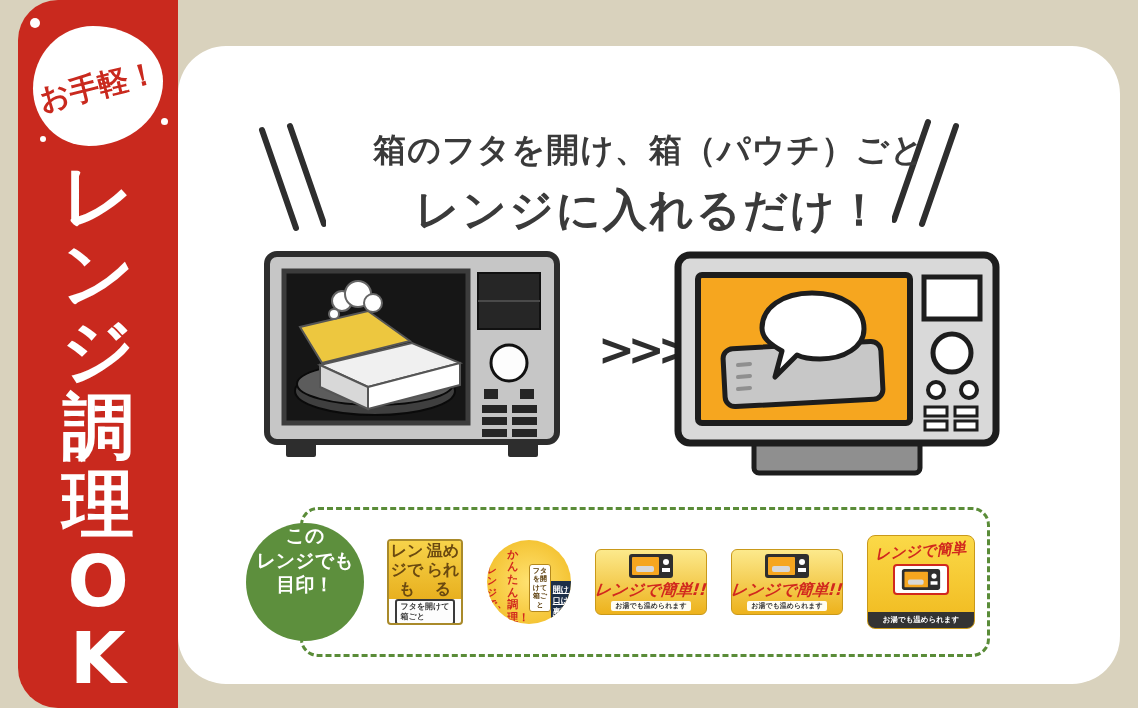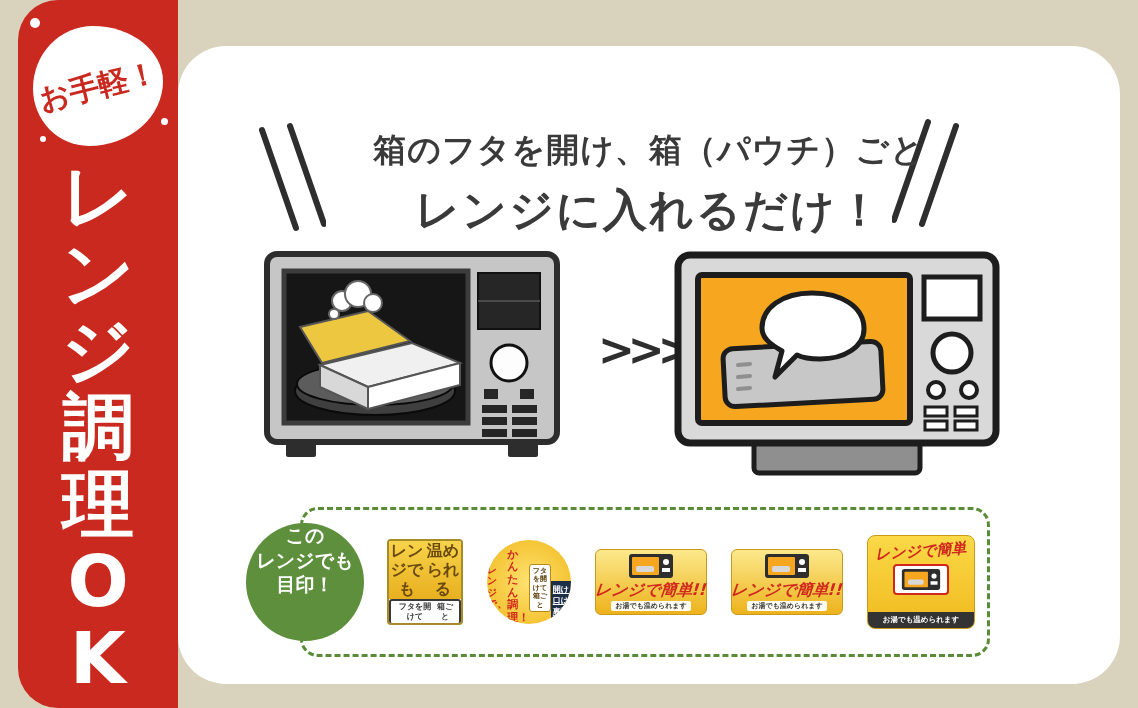--- a/index.html
+++ b/index.html
@@ -87,22 +87,22 @@
   .b1-top {
     flex:1; background:linear-gradient(#f7d34a,#e8b01f);
     color:#6b4a10; font-size:16px; font-weight:bold;
     display:flex; flex-direction:row; align-items:center; justify-content:center;
     line-height:1.2; text-align:center;
   }
   .b1-bottom { height:36px; display:flex; align-items:center; justify-content:center; }
   .b1-box {
     border:2px solid #3a3a3a; border-radius:3px;
     font-size:8px; font-weight:bold; color:#3a3a3a;
-    padding:1px 4px; text-align:center; line-height:1.25;
-    display:flex; flex-direction:row;
+    padding:1px 4px; text-align:left; line-height:1.25;
+    display:flex; flex-direction:column;
   }
 
   
   .b2 {
     width:84px; height:84px; border-radius:50%;
     background:radial-gradient(#ffe271,#f0b81c);
     display:flex; flex-direction:row; align-items:center;
     overflow:hidden; padding-top:9px;
   }
   .b2-l1, .b2-l2 { color:#d1281e; font-weight:bold; line-height:1.15; }

